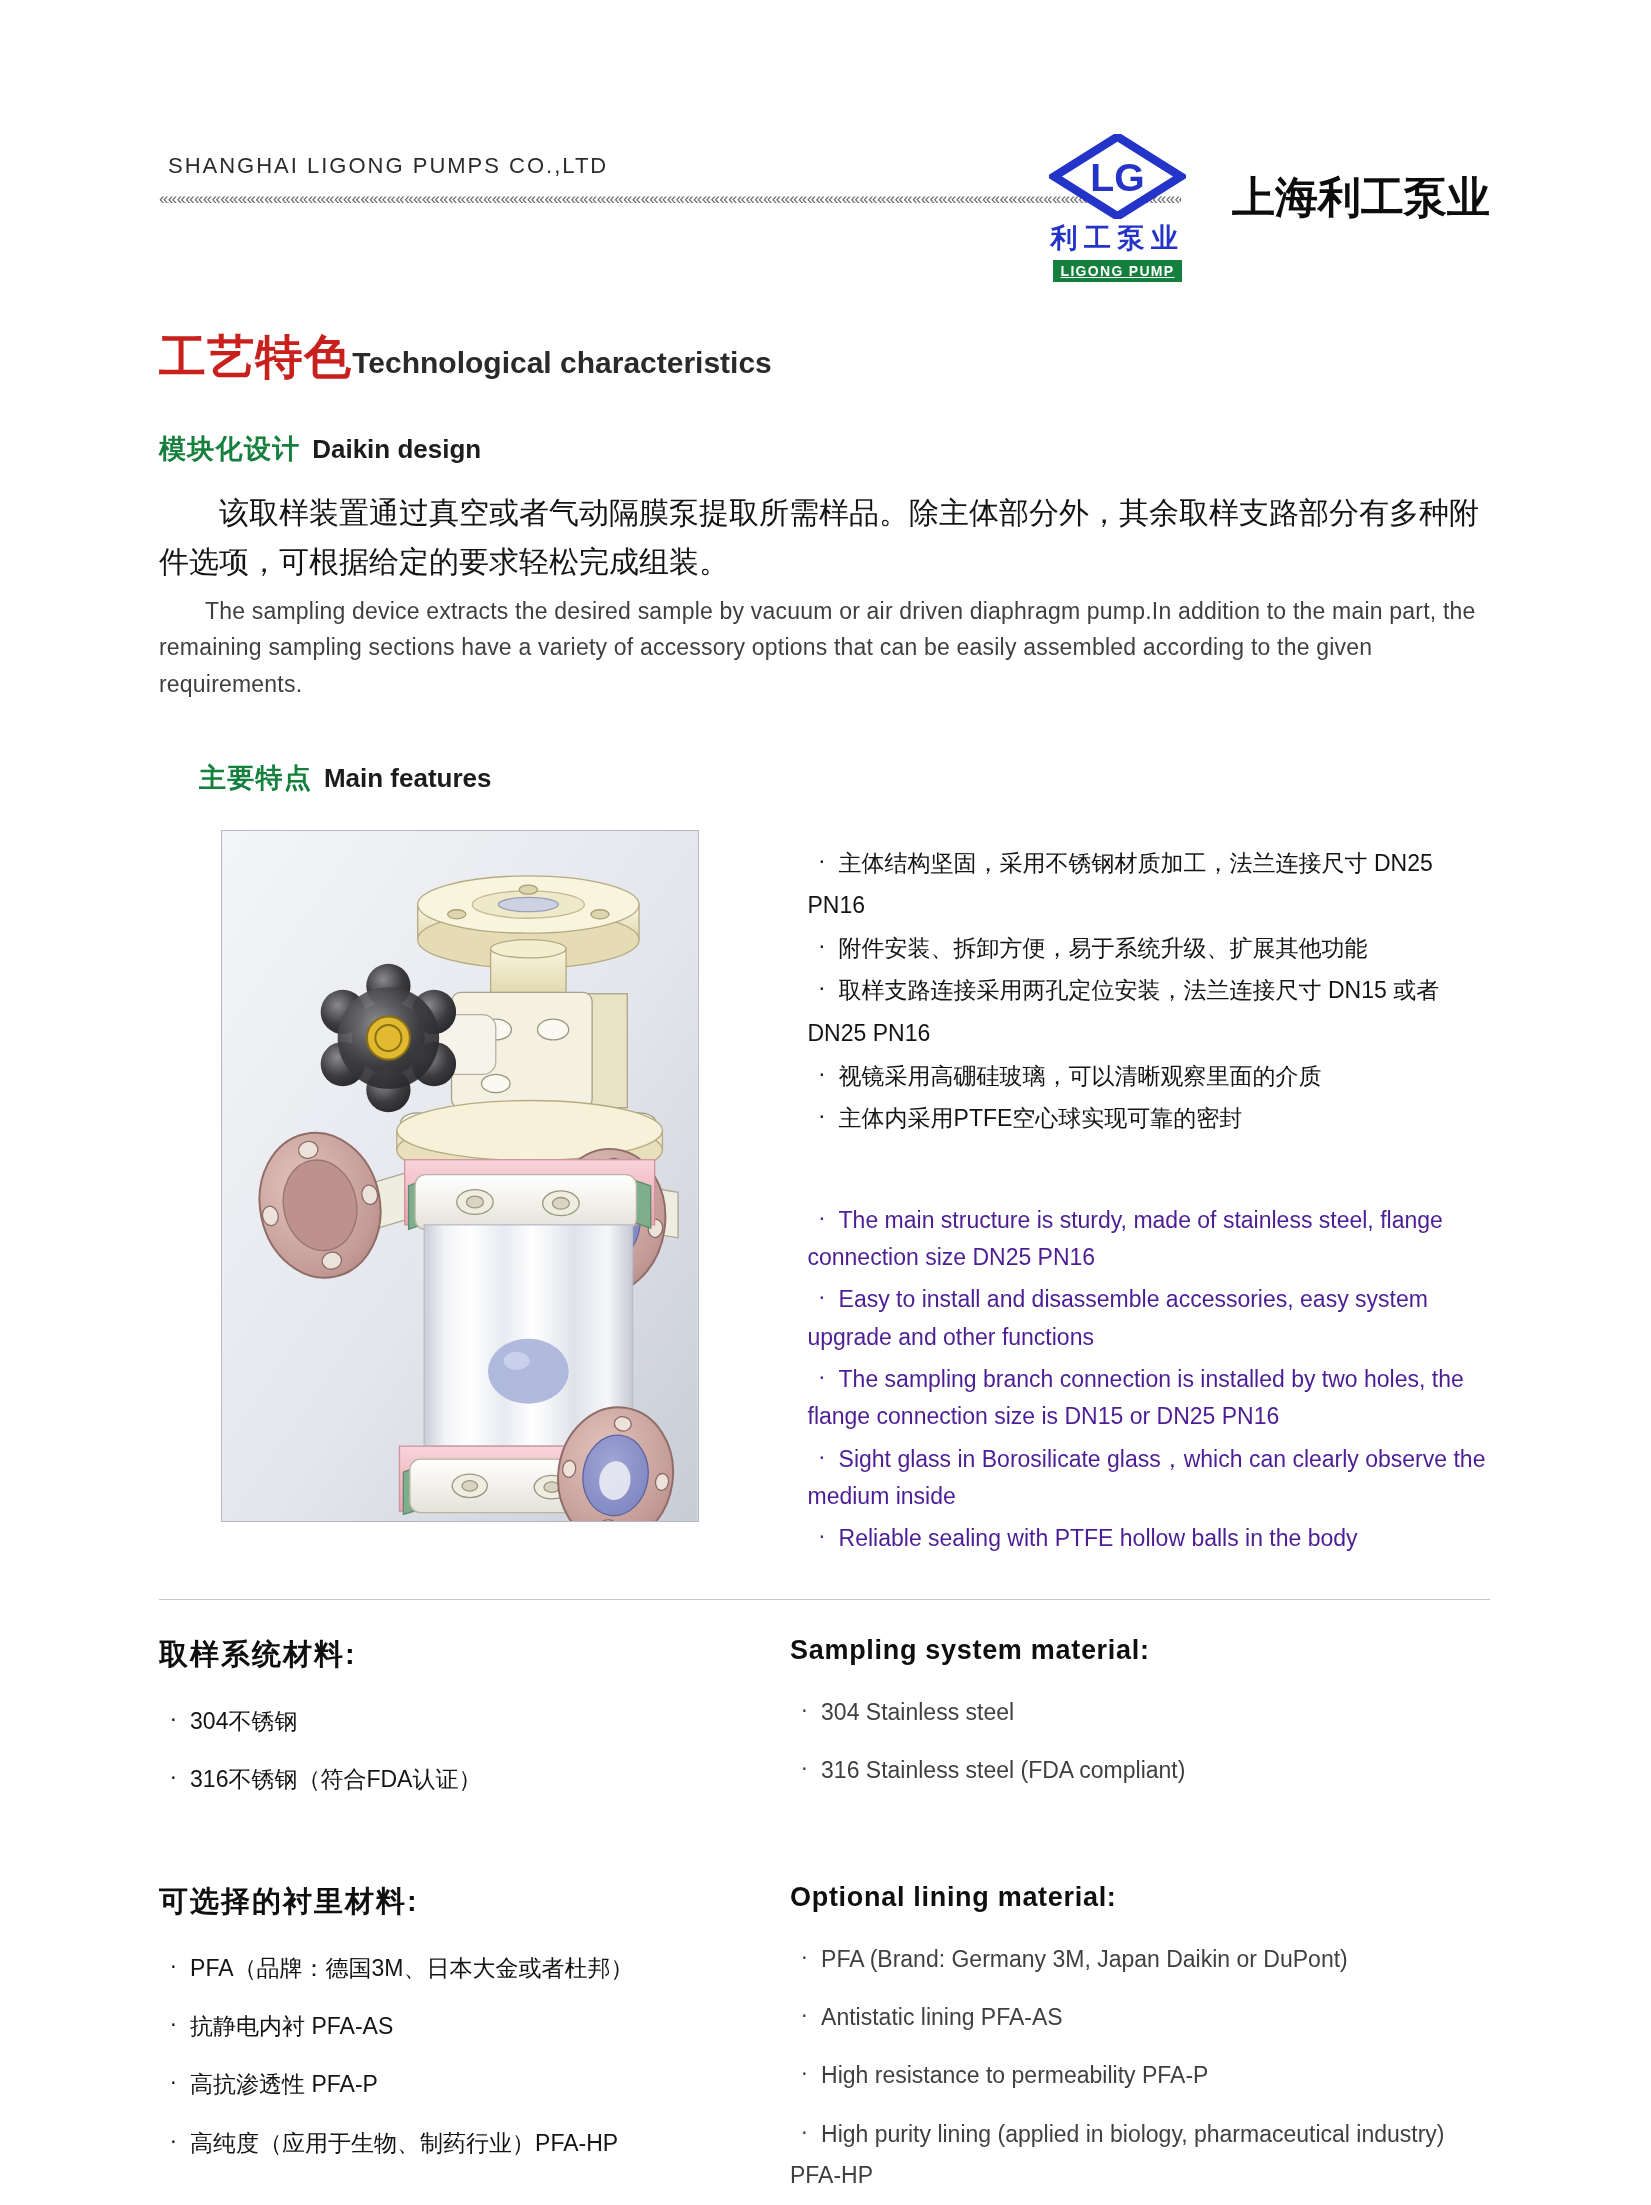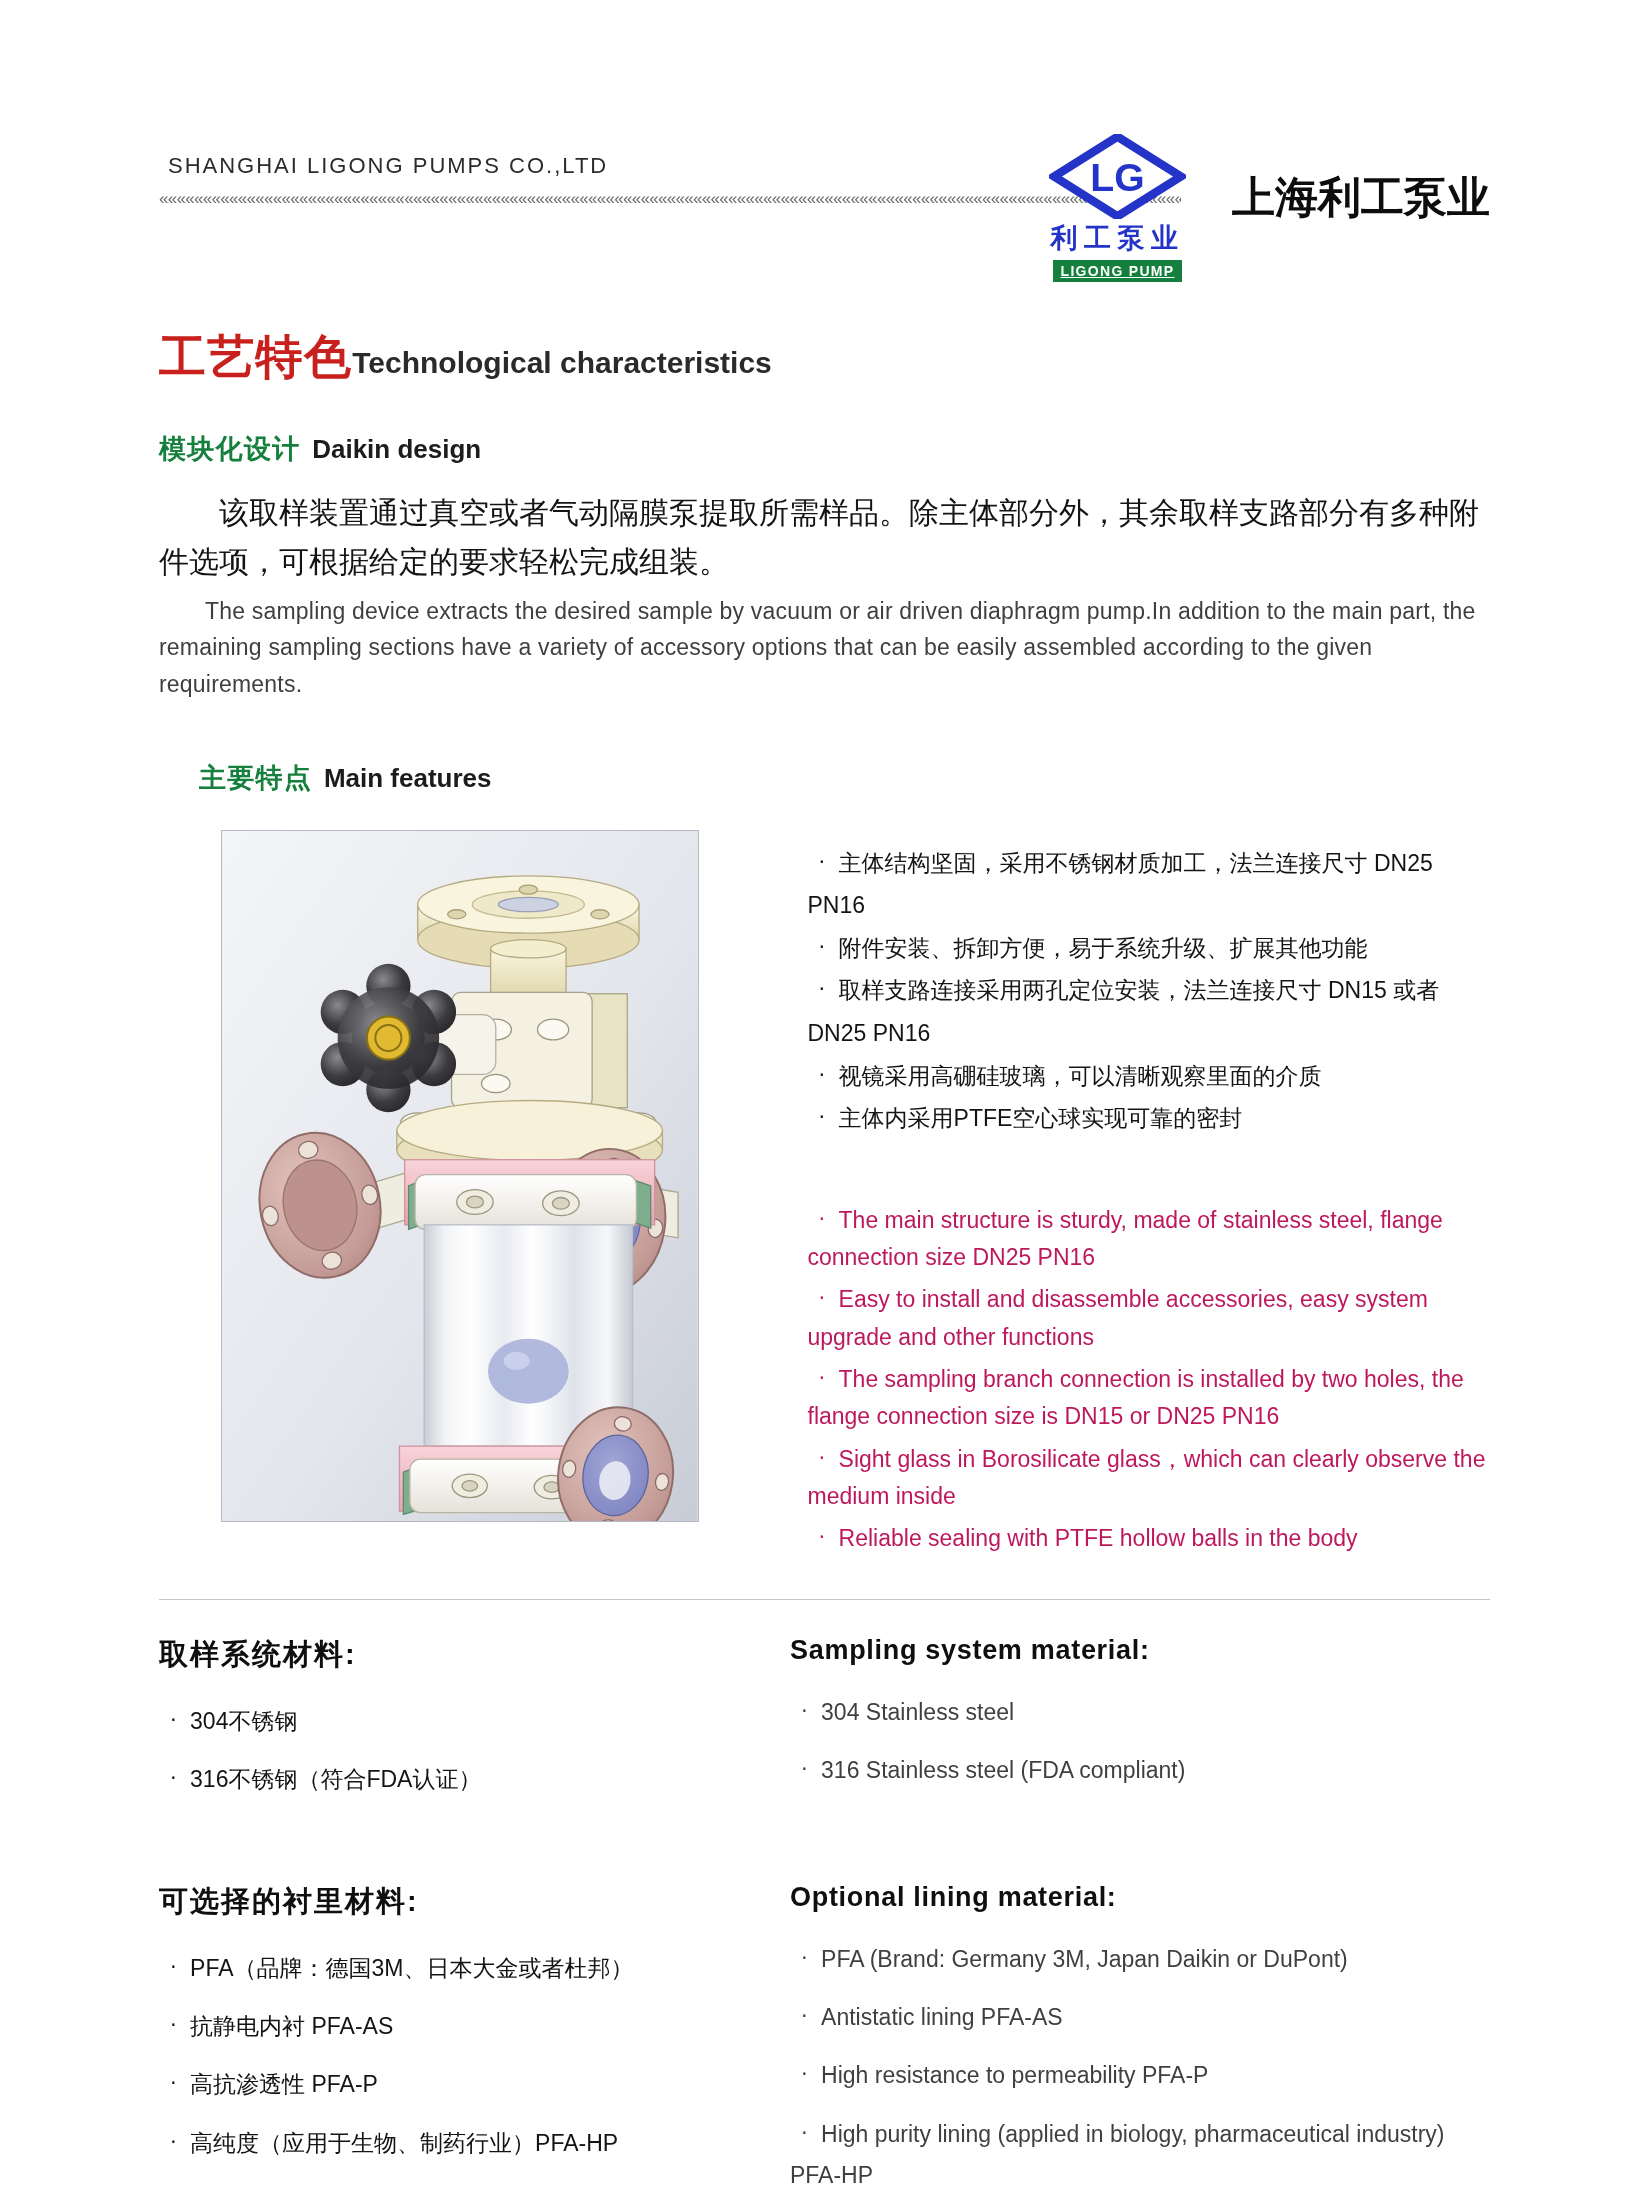--- a/index.html
+++ b/index.html
@@ -48,21 +48,21 @@
     width:476px; height:690px; margin-left:21.5px; flex:none;
     border:0.7px solid #b4b8c2; background:#eceef3; position:relative;
   }
   .figure-box svg { display:block; width:100%; height:100%; }
 
   .features-text { flex:1; margin-left:109px; padding-top:11.7px; }
   .list { margin:0; padding:0; }
   .li { font-size:23px; display:block; }
   .dot { display:inline-block; margin:0 13px 0 10.4px; transform:translateY(-2.6px); }
   .cn-list .li { color:#141414; line-height:1.85; }
-  .en-list .li { color:#be185d; line-height:1.62; margin-bottom:5.2px; }
+  .en-list .li { color:#4c1d95; line-height:1.62; margin-bottom:5.2px; }
   .features-text .en-list { margin-top:62px; }
 
   
   .bottom {
     margin-top:36px; border-top:1.3px solid #c6c6c6; padding-top:35px;
     display:grid; grid-template-columns:579px 1fr; column-gap:52px;
   }
   .bot-sec { margin-bottom:42px; }
   .bot-heading-cn { font-size:29px; font-weight:bold; color:#0f0f0f; letter-spacing:2px; }
   .bot-heading-en { font-size:27px; font-weight:bold; color:#0f0f0f; letter-spacing:0.7px; }

